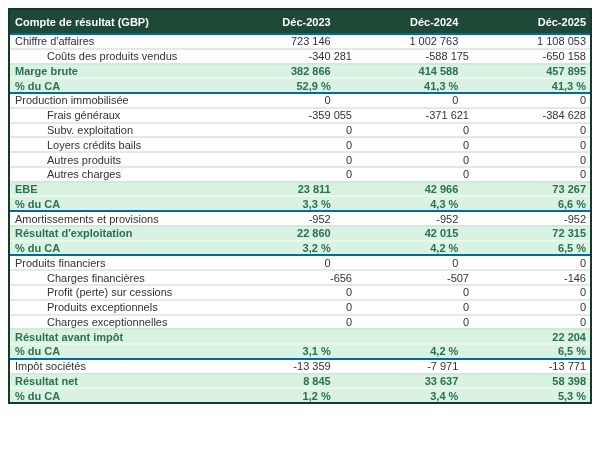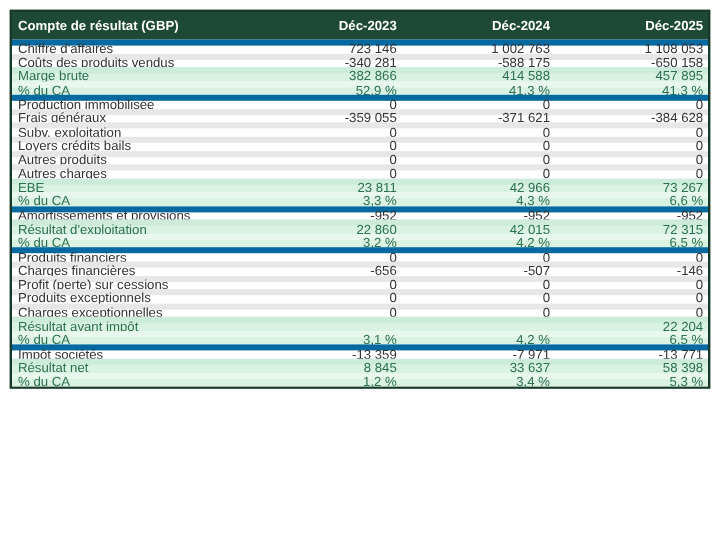--- a/index.html
+++ b/index.html
@@ -2,46 +2,46 @@
 <html style="--header-bg: #1e4936; --header-text: #ffffff; --hl-bg: #d9f2e2; --hl-text: #2b7150; --body-text: #333333; --border: #16392a;"><head>
 <meta charset="utf-8">
 <style>
   html,body{margin:0;padding:0;}
   body{
     width:600px;height:452px;background:#ffffff;position:relative;overflow:hidden;
     font-family:"Liberation Sans","DejaVu Sans",sans-serif;
     -webkit-font-smoothing:antialiased;
   }
   .table-wrap{
-    position:absolute;left:8px;top:8px;width:584px;height:316px;
+    position:absolute;left:8px;top:8px;width:584px;height:396px;
     box-sizing:border-box;
     border:2px solid var(--border,#16392a);
     background:#ffffff;
     display:flex;flex-direction:column;
   }
   .row{
     display:flex;flex:1;align-items:center;
     font-size:11px;color:var(--body-text,#333333);
-    border-top:5px solid #0369a1;
+    border-top:2px solid #0369a1;
     min-height:0;
   }
   .row.header{
     flex:0 0 23px;
     background:var(--header-bg,#1e4936);
     color:var(--header-text,#ffffff);
     font-weight:bold;border-top:none;
   }
   .row.hl{
     background:var(--hl-bg,#d9f2e2);
     color:var(--hl-text,#2b7150);
-    font-weight:normal;
+    font-weight:bold;
     border-top-color:#cdebdb;
   }
   .row.hl + .row.hl{border-top-color:#e9f8ef;}
-  .row:not(.header):not(.hl) + .row:not(.hl){border-top-color:#e7e7e7;}
+  .row:not(.header):not(.hl) + .row:not(.hl){border-top-color:#e7e7e7;padding-left:32px;}
   .c-label{
     flex:0 0 192px;padding-left:5px;
     white-space:nowrap;overflow:hidden;text-overflow:ellipsis;
     text-align:left;
   }
   .c-num{
     flex:1 1 0;text-align:right;padding-right:4px;
     white-space:nowrap;
     font-variant-numeric:tabular-nums;
   }

